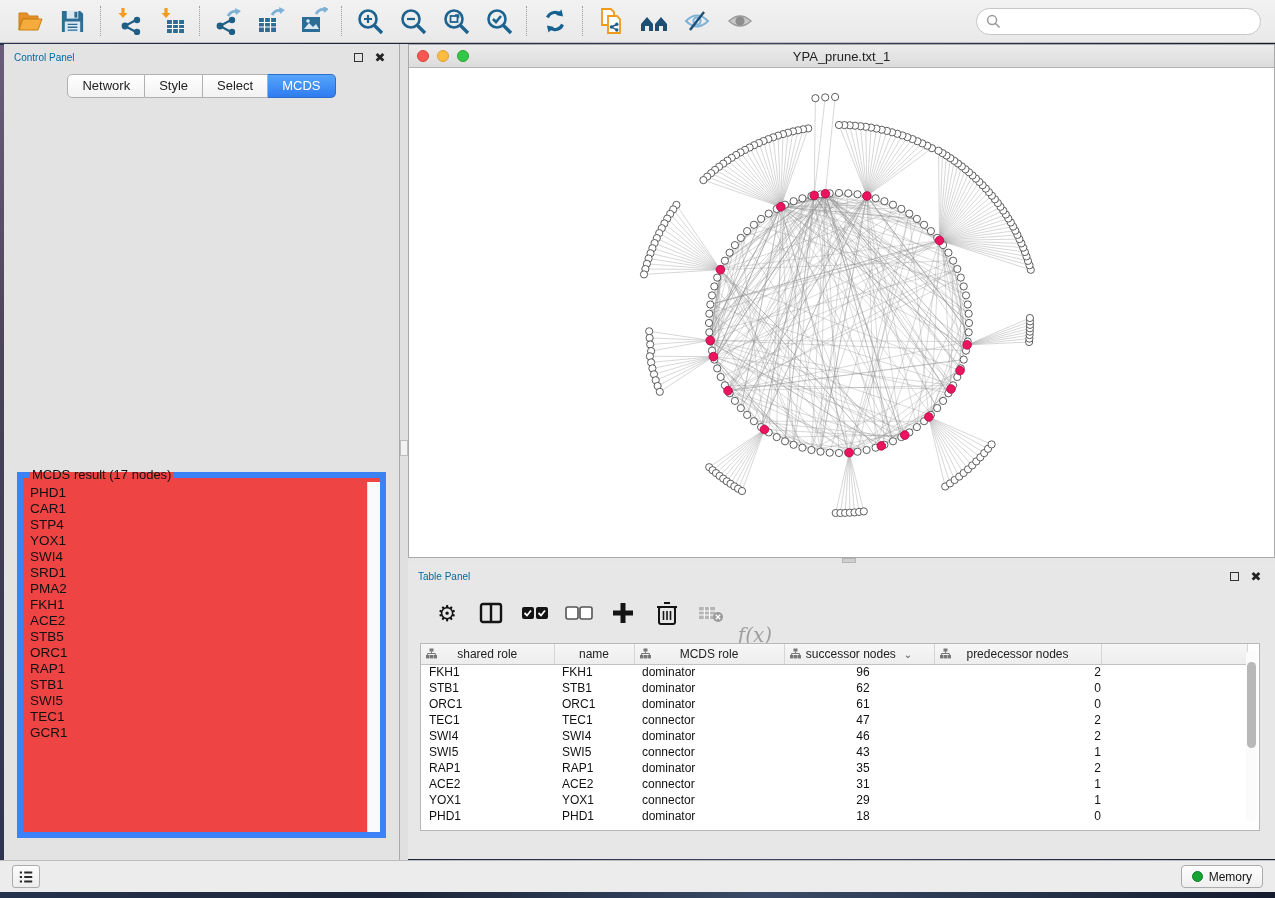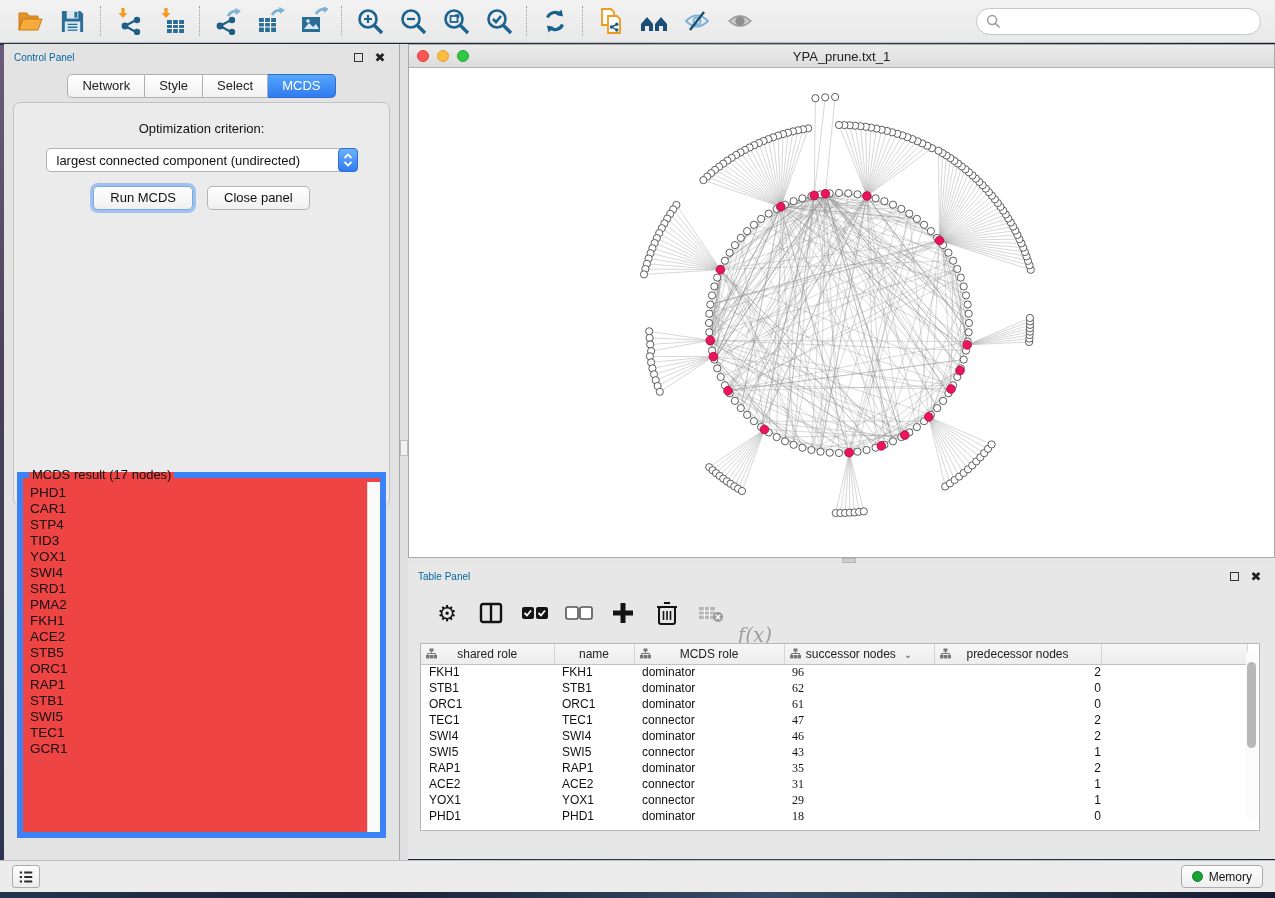--- a/index.html
+++ b/index.html
@@ -88,21 +88,21 @@
 
   .tbl-wrap { position:absolute; left:12px; top:80px; width:840px; height:188px;
     background:#fff; border:1px solid #b7b7b7; overflow:hidden; }
   table.datatbl { border-collapse:collapse; table-layout:fixed; width:826px; }
   table.datatbl th { position:relative; height:20px; font-size:12px; font-weight:normal; color:#222;
     background:linear-gradient(#f7f7f7,#ededed); border-bottom:1px solid #c3c3c3;
     border-right:1px solid #d5d5d5; text-align:center; cursor:default; }
   table.datatbl th .hicon { position:absolute; left:5px; top:4px; }
   table.datatbl th .sort { font-size:10px; color:#555; margin-left:8px; }
   table.datatbl td { height:16px; font-size:12px; color:#111; padding:0 0 0 8px; white-space:nowrap; }
-  td.num { text-align:left; padding-right:16px;font-family:Liberation Serif, serif; }
+  td.num { text-align:center; padding-right:16px; }
   td.num2 { text-align:right; padding-right:8px; }
   .c0{width:133px} .c1{width:80px} .c2{width:150px} .c3{width:150px} .c4{width:167px} .c5{width:146px}
   .tbl-scroll { position:absolute; right:2px; top:6px; width:11px; height:172px; background:#fbfbfb; border-radius:6px; }
   .tbl-thumb { position:absolute; left:1px; top:12px; width:9px; height:86px; background:#b8b8b8; border-radius:5px; }
 
   .tp-tabs { position:absolute; left:0; right:0; top:268px; display:flex; justify-content:center; }
 
   
   .status-bar { position:absolute; left:0; top:860px; width:1275px; height:32px;
     background:#ececec; border-top:1px solid #bdbdbd; }
@@ -276,44 +276,27 @@
     </div>
     <div class="cp-tabs">
       <div class="seg" id="cp-tabs">
           <div class="tab">Network</div>
           <div class="tab">Style</div>
           <div class="tab">Select</div>
           <div class="tab active">MCDS</div>
         </div>
     </div>
 
-    <div class="cp-body">
-      <div class="opt-label">Optimization criterion:</div>
-      <div class="selectbox">
-        <span class="selval">largest connected component (undirected)</span>
-        <span class="stepper">
-          <svg width="10" height="16" viewBox="0 0 10 16">
-              <path d="M1.5 6L5 2.5 8.5 6" stroke="#fff" stroke-width="1.8" fill="none"></path>
-              <path d="M1.5 10L5 13.5 8.5 10" stroke="#fff" stroke-width="1.8" fill="none"></path>
-            </svg>
-        </span>
-      </div>
-      <div class="btn-row">
-        <button class="mac-btn focused">Run MCDS</button>
-        <button class="mac-btn">Close panel</button>
-      </div>
-    </div>
 
     <fieldset class="mcds-fieldset">
       <legend>MCDS result (17 nodes)</legend>
       <ul class="mcds-list" id="mcds-list">
           <li>PHD1</li>
           <li>CAR1</li>
           <li>STP4</li>
-          <li>TID3</li>
           <li>YOX1</li>
           <li>SWI4</li>
           <li>SRD1</li>
           <li>PMA2</li>
           <li>FKH1</li>
           <li>ACE2</li>
           <li>STB5</li>
           <li>ORC1</li>
           <li>RAP1</li>
           <li>STB1</li>

